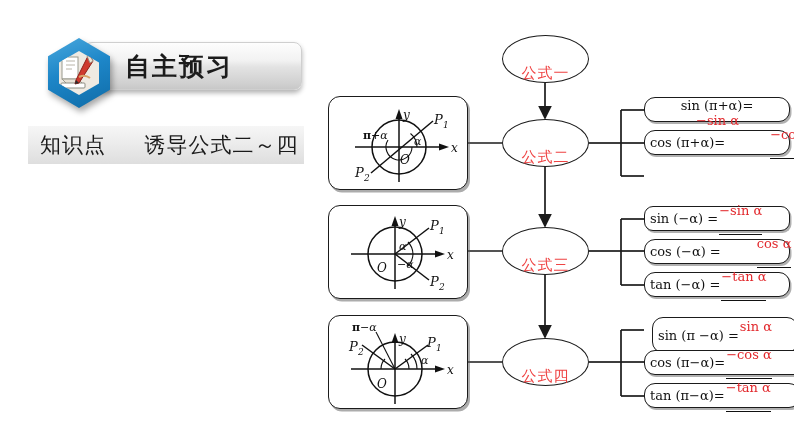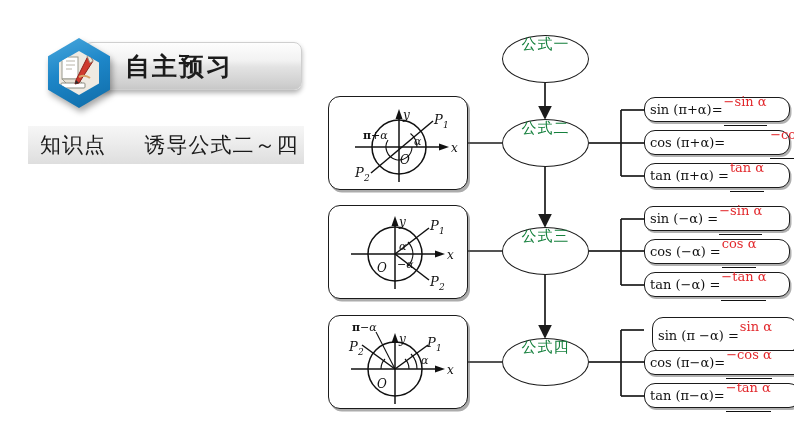--- a/index.html
+++ b/index.html
@@ -77,23 +77,23 @@
     border:1.7px solid #1b1b1b;border-radius:12px;
     background:#fff;
     box-shadow:2px 2.5px 0 rgba(90,90,90,.5);
     box-sizing:border-box;
     overflow:hidden;
   }
   .diagbox svg{position:absolute;left:0;top:0;}
 
   .node-el{
     position:absolute;
-    display:flex;align-items:flex-start;justify-content:center;
+    display:flex;align-items:flex-end;justify-content:center;
     font-family:"DejaVu Sans","Liberation Sans",sans-serif;
-    font-size:15px;color:#15803d;letter-spacing:1px;
+    font-size:15px;color:#ef4444;letter-spacing:1px;
     box-sizing:border-box;
   }
   .node-el .ell{
     position:absolute;inset:0;
     border:1.6px solid #1b1b1b;border-radius:50%;
     background:#fff;
   }
   .node-el span{position:relative;z-index:2;}
 </style>
 </head>
@@ -287,38 +287,34 @@
         <text x="29" y="39" font-size="9">2</text>
         <text x="92" y="48" font-size="11">α</text>
       </g>
       <g fill="#111" font-family="DejaVu Serif, Liberation Serif, serif">
         <text x="23" y="15" font-size="11" font-weight="bold">π</text>
         <text x="31" y="15" font-size="11" font-style="italic">−α</text>
       </g>
     </svg>
   </div>
 
-  <div class="fbox" style="left:644px;top:97px;width:146px;height:25px;">
+  <div class="fbox" style="left:644px;top:97px;width:146px;height:25px;flex-direction:column;">
     <span class="lhs">sin (π+α)=</span>
     <span class="rhs">−sin α</span>
   </div>
   <div class="fbox" style="left:644px;top:130px;width:146px;height:25px;gap:44px;">
     <span class="lhs">cos (π+α)=</span>
     <span class="rhs">−cos α</span>
   </div>
-  <div class="fbox" style="left:644px;top:163px;width:146px;height:25px;">
-    <span class="lhs">tan (π+α) =</span>
-    <span class="rhs">tan α</span>
-  </div>
 
   <div class="fbox" style="left:644px;top:206px;width:146px;height:25px;border-radius:9px;">
     <span class="lhs">sin (−α) =</span>
     <span class="rhs">−sin α</span>
   </div>
-  <div class="fbox" style="left:644px;top:239px;width:146px;height:25px;">
+  <div class="fbox" style="left:644px;top:239px;width:146px;height:25px;gap:35px;">
     <span class="lhs">cos (−α) =</span>
     <span class="rhs">cos α</span>
   </div>
   <div class="fbox" style="left:644px;top:272px;width:146px;height:25px;text-align:right;">
     <span class="lhs">tan (−α) =</span>
     <span class="rhs">−tan α</span>
   </div>
 
   <div class="fbox" style="left:644px;top:317px;width:146px;height:36px;margin-left:8px;">
     <span class="lhs">sin (π −α) =</span>

